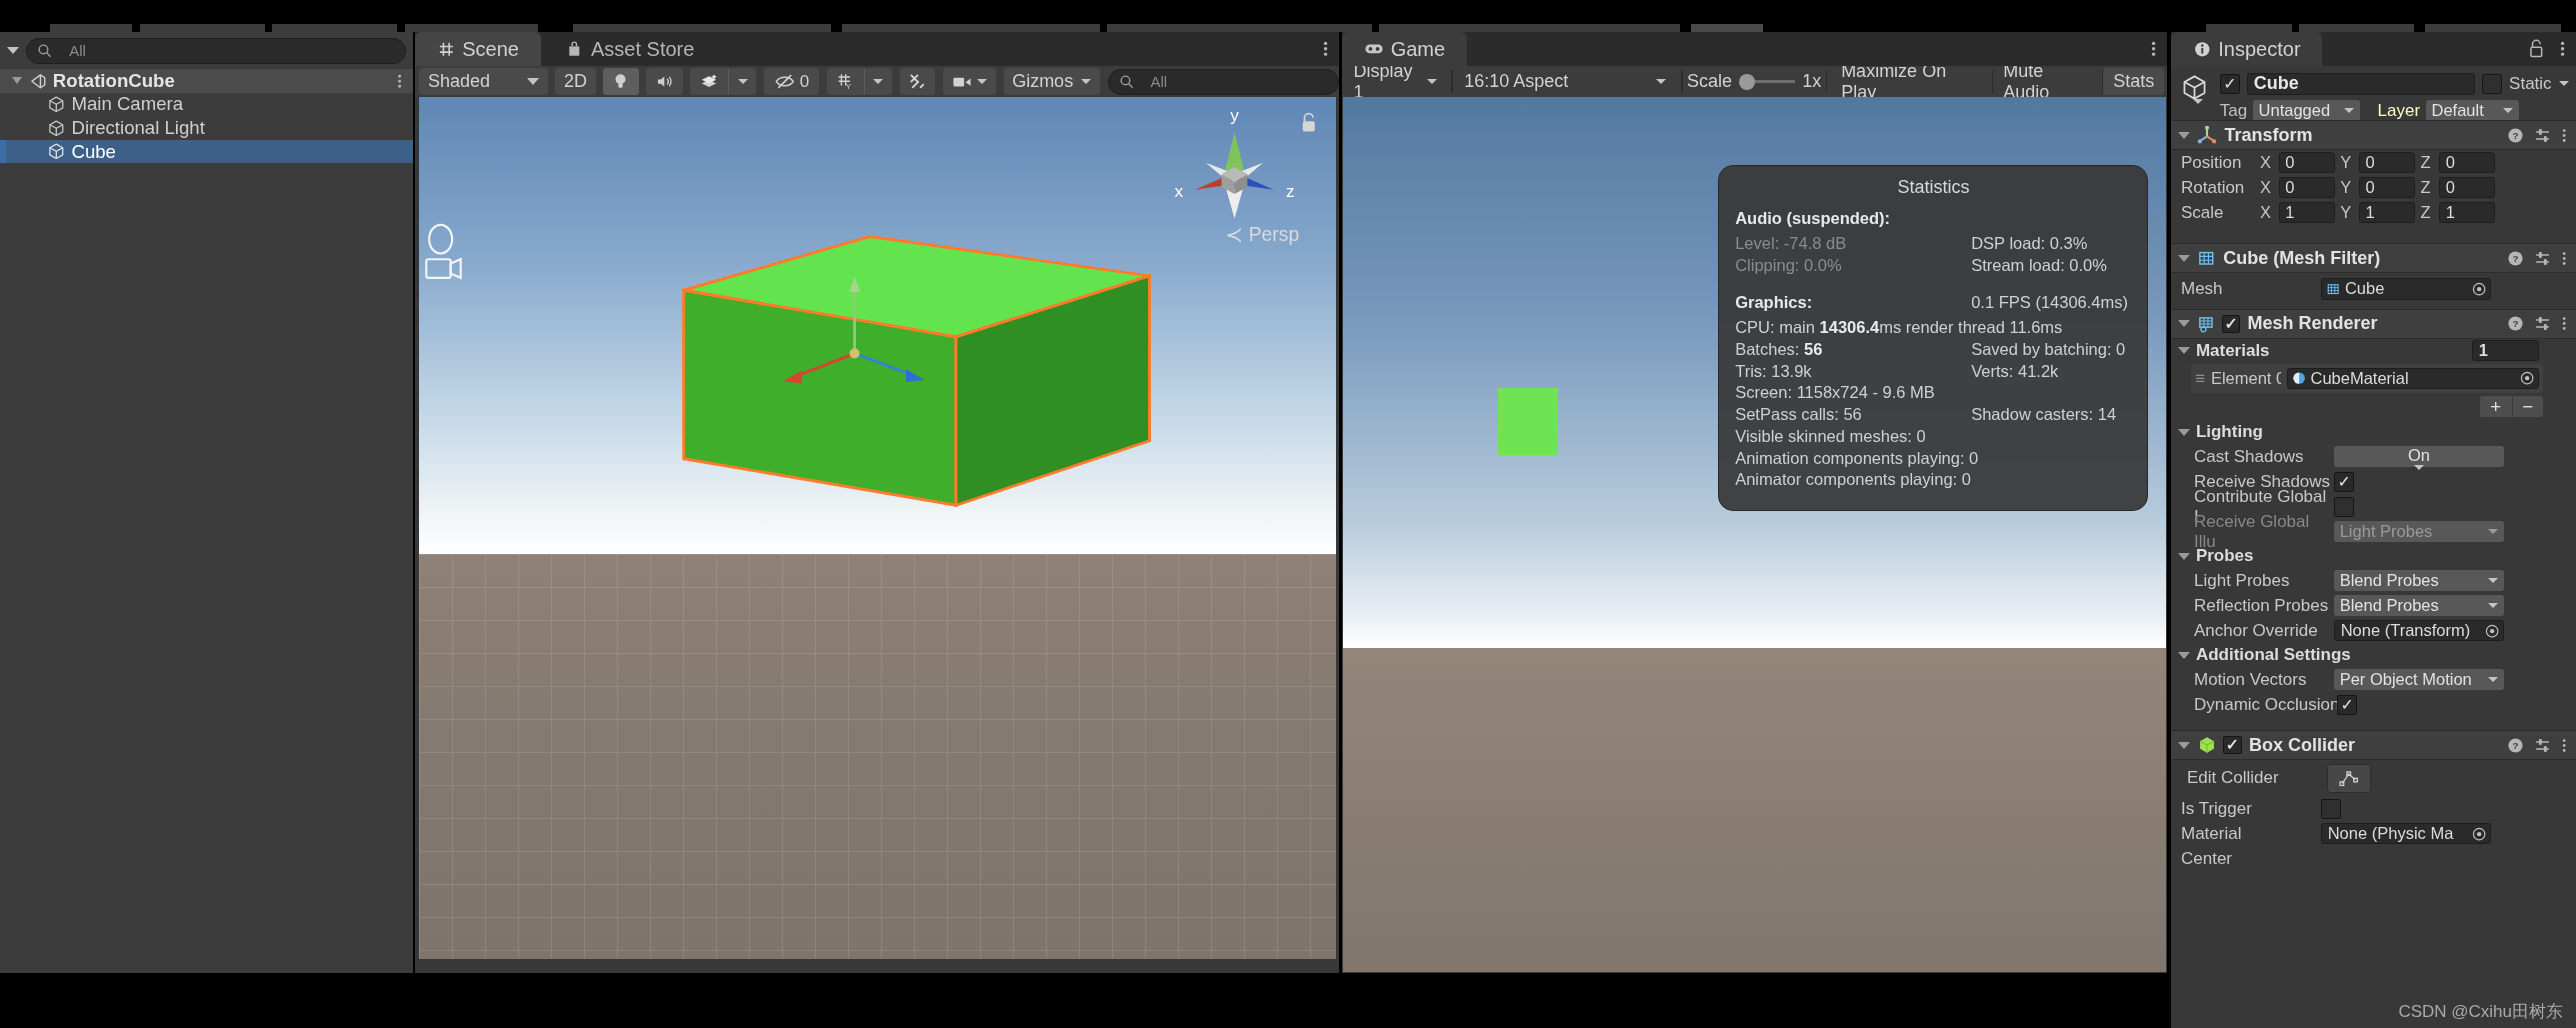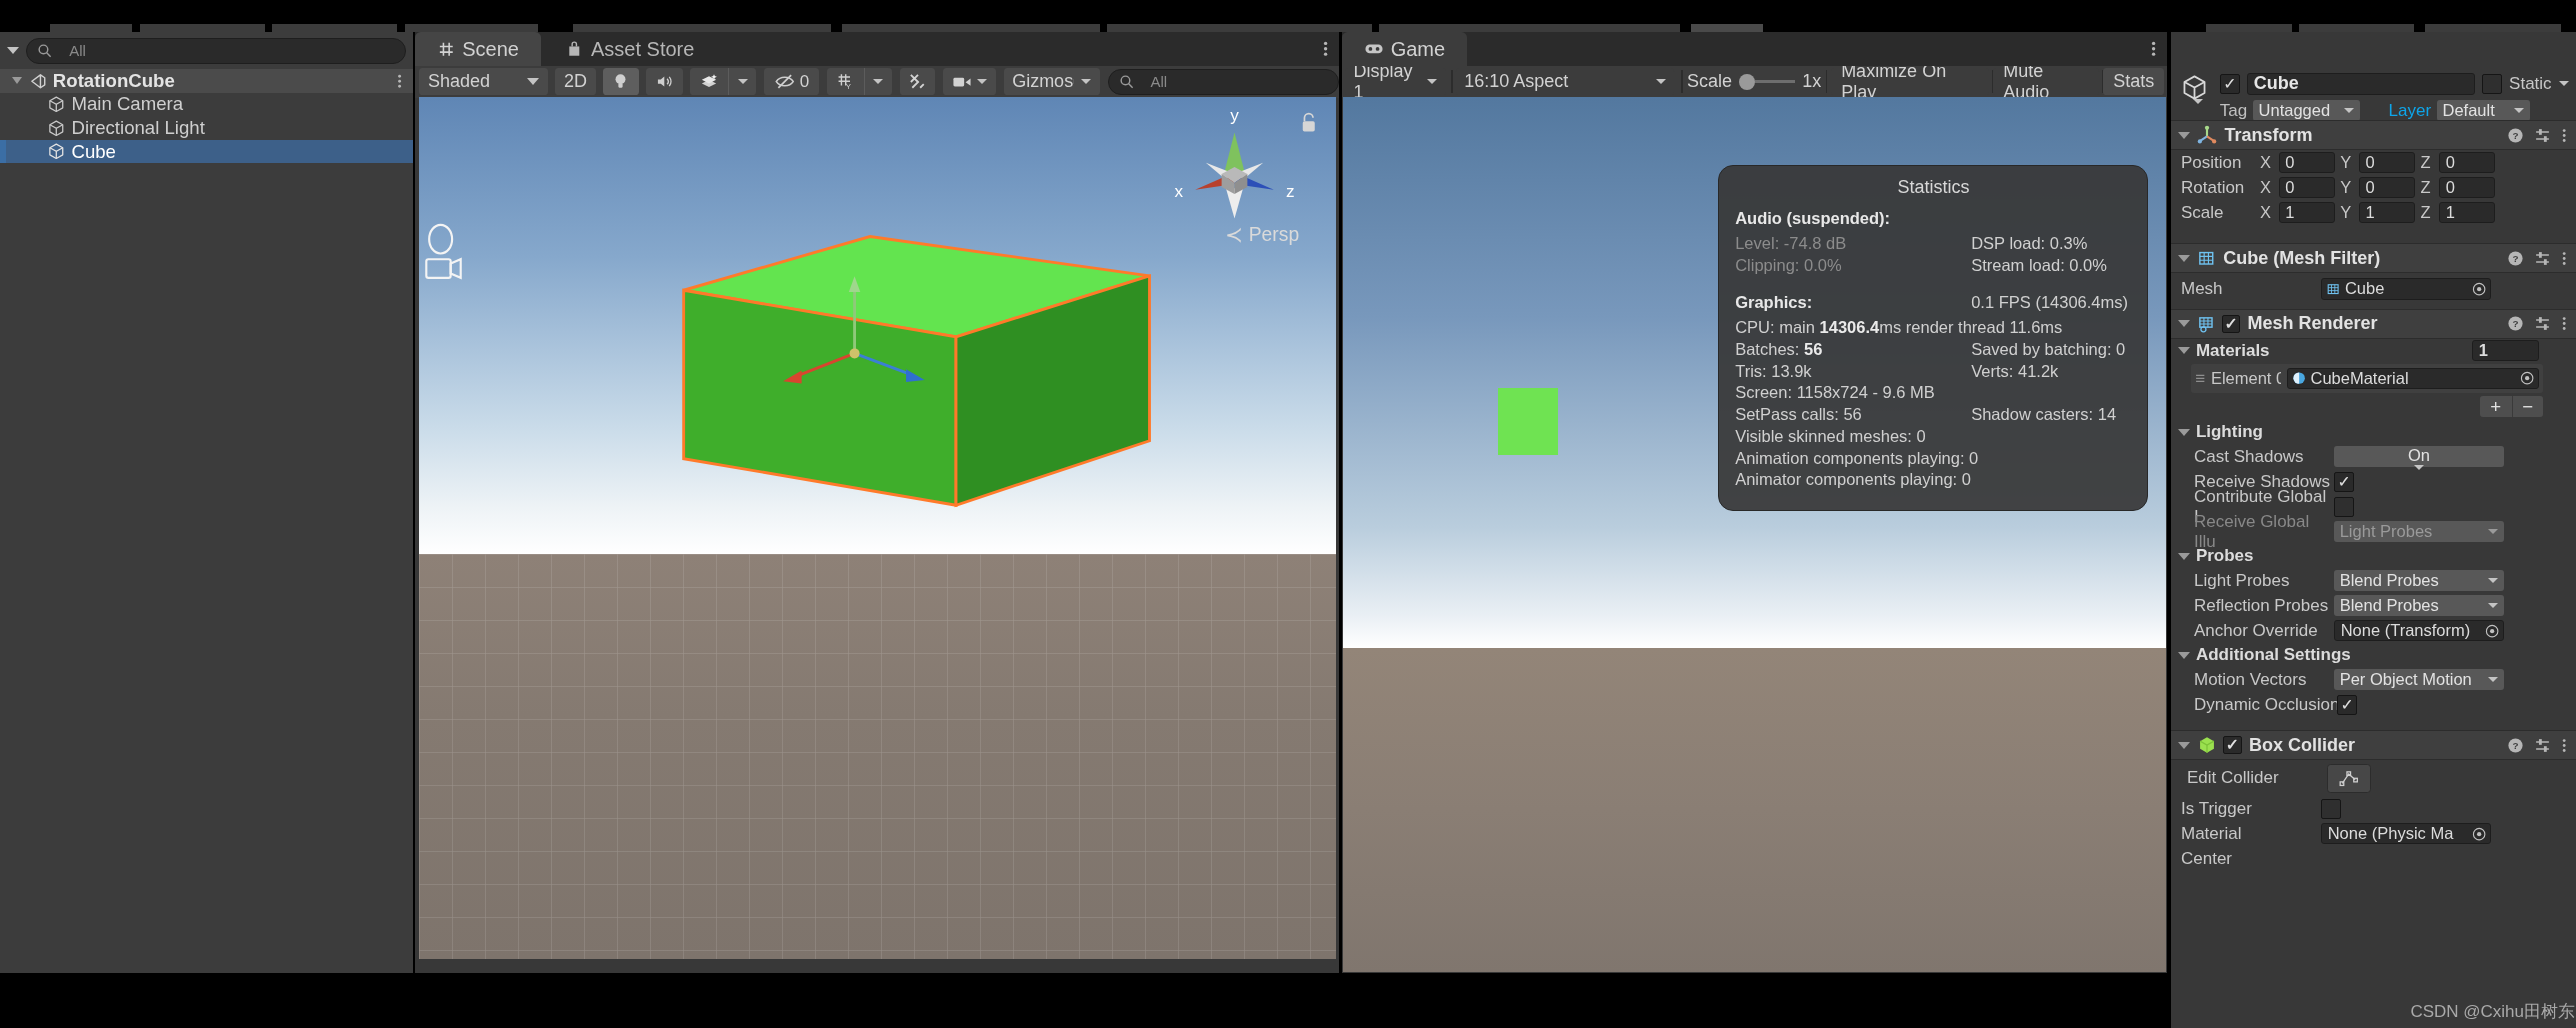--- a/index.html
+++ b/index.html
@@ -107,21 +107,21 @@
         font-size:17px; font-weight:bold; color:#dcdcdc;}
   .vec3 { display:flex; align-items:center; gap:0; flex:1; }
   .vec3 .ax { width:18.6px; font-size:16.5px; color:#c8c8c8; }
   .vec3 .field { width:56px; margin-right:5.7px; }
 
   
   #bottombar { position:absolute; left:0; bottom:0; width:2168px; height:56px; background:#000; }
   #bottomtabs { position:absolute; left:0; top:973px; width:2168px; height:32px; background:#2b2b2b; }
   .btab { display:inline-flex; align-items:center; gap:6.4px; height:32px; padding:0 15.8px; font-size:18.6px; color:#c6c6c6;}
   .btab.active { background:#3c3c3c; border-radius:5px 5px 0 0;}
-  #watermark { position:absolute; right:1px; bottom:5.7px; color:#a9a9a9; font-size:17px; }
+  #watermark { position:absolute; right:13px; bottom:5.7px; color:#a9a9a9; font-size:17px; }
 
   .topstrip { position:absolute; left:0; top:0; width:2576px; height:32px; background:#000; }
   .topstrip .seg { position:absolute; top:23.6px; height:8.6px; background:#3c3c3c; }
 </style>
 </head>
 <body>
 
 <div class="topstrip">
   <div class="seg" style="left:50px;  width:82px;"></div>
   <div class="seg" style="left:140px; width:125px;"></div>
@@ -447,20 +447,41 @@
         <div>Shadow casters: 14</div>
       </div>
       <div>Visible skinned meshes: 0</div>
       <div>Animation components playing: 0</div>
       <div>Animator components playing: 0</div>
     </div>
   </div>
 </div>
 
 <div class="panel" id="inspector">
+  <div class="tabbar">
+    <div class="tab active">
+      <svg width="18.6" height="18.6" viewBox="0 0 26 26">
+        <circle cx="13" cy="13" r="10" fill="#d2d2d2"></circle>
+        <rect x="11.6" y="11" width="2.8" height="8" fill="#3c3c3c"></rect>
+        <circle cx="13" cy="7.6" r="1.8" fill="#3c3c3c"></circle>
+      </svg>
+      <span>Inspector</span>
+    </div>
+    <div class="panel-head-icons">
+      <svg width="18.6" height="21.5" viewBox="0 0 24 28">
+        <path d="M7 12V8a5 5 0 0 1 10 0" fill="none" stroke="#b6b6b6" stroke-width="2"></path>
+        <rect x="5" y="12" width="14" height="12" rx="2" fill="none" stroke="#b6b6b6" stroke-width="2"></rect>
+      </svg>
+      <svg width="7.2" height="21.5" viewBox="0 0 6 28">
+        <circle cx="3" cy="7" r="2.2" fill="#b6b6b6"></circle>
+          <circle cx="3" cy="14" r="2.2" fill="#b6b6b6"></circle>
+          <circle cx="3" cy="21" r="2.2" fill="#b6b6b6"></circle>
+      </svg>
+    </div>
+  </div>
 
   <div class="ins-body">
 
     <div class="ins-head">
       <div style="position:relative;width:33px;">
         <svg width="29" height="29" viewBox="0 0 26 26">
           <path d="M13 3 L22 8 L22 18 L13 23 L4 18 L4 8 Z" fill="none" stroke="#d8d8d8" stroke-width="1.6" stroke-linejoin="round"></path>
           <path d="M4 8 L13 13 L22 8 M13 13 L13 23" fill="none" stroke="#d8d8d8" stroke-width="1.6"></path>
         </svg>
         <span class="caret sm" style="position:absolute;left:13px;top:26px;"></span>
@@ -472,21 +493,21 @@
           <div class="chk" style="background:#2f2f2f;"></div>
           <span style="color:#c8c8c8;font-size:17px;">Static</span>
           <span class="caret sm"></span>
         </div>
         <div style="display:flex;align-items:center;gap:5.7px;margin-top:5.7px;">
           <span style="color:#c0c0c0;font-size:17px;">Tag</span>
           <div class="dropdown" style="width:107px;">
             <span>Untagged</span>
               <span class="caret sm"></span>
           </div>
-          <span style="color:#0ea5e9;font-size:17px;margin-left:23px;">Layer</span>
+          <span style="color:#fef9c3;font-size:17px;margin-left:12px;">Layer</span>
           <div class="dropdown" style="width:93px;">
             <span>Default</span>
               <span class="caret sm"></span>
           </div>
         </div>
       </div>
     </div>
 
     <div class="comp-header">
       <span class="foldout"></span>

